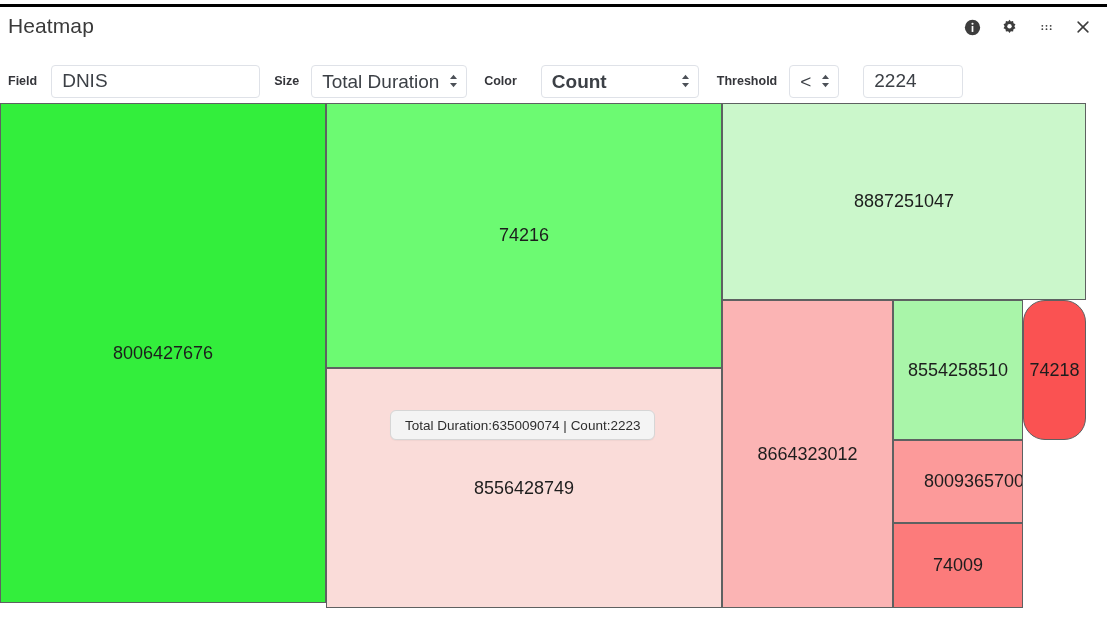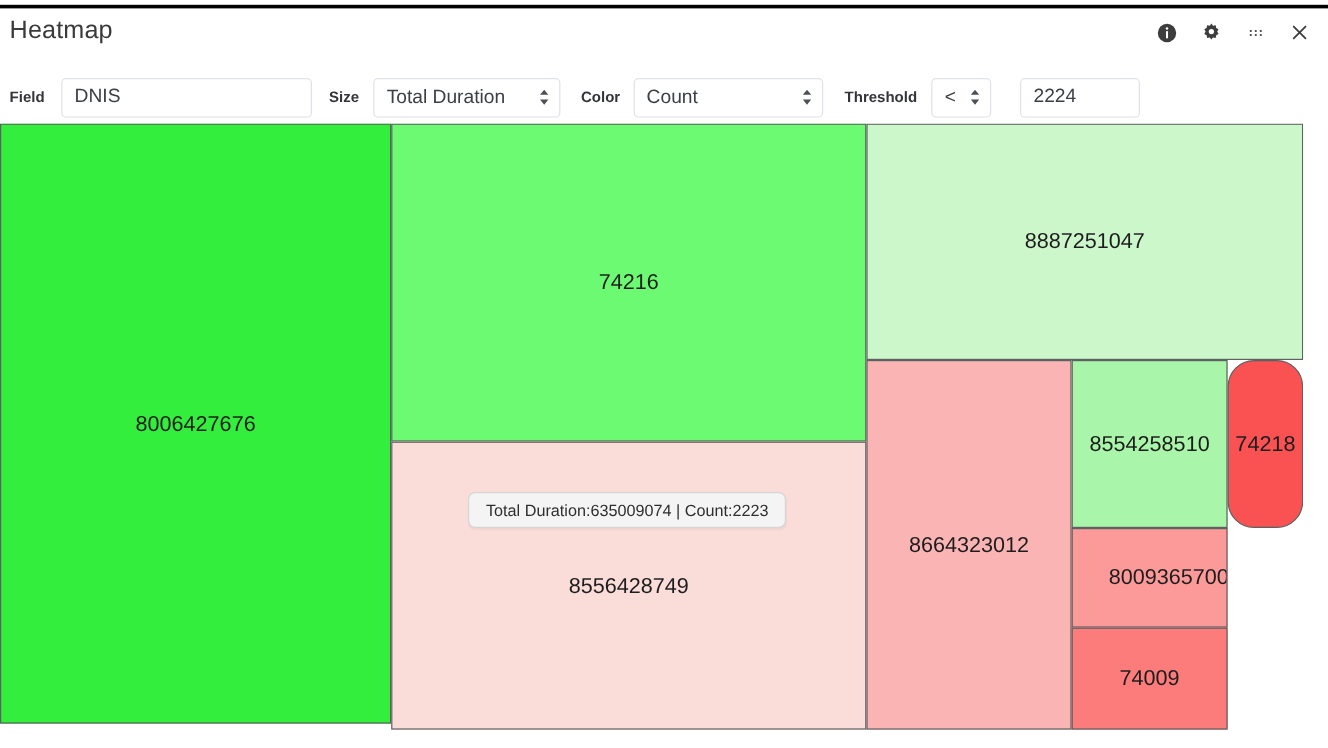--- a/index.html
+++ b/index.html
@@ -65,21 +65,21 @@
     font-size: 12.5px;
     font-weight: bold;
     color: #34353a;
     white-space: nowrap;
   }
   .fld {
     box-sizing: border-box;
     border: 1px solid #dfe2e8;
     border-radius: 4px;
     background: #ffffff;
-    font-size: 16px;
+    font-size: 19px;
     font-family: "Liberation Sans", sans-serif;
     color: #3c4046;
     padding: 0 10px;
     height: 33px;
     line-height: 31px;
     outline: none;
   }
   .sel-wrap {
     position: relative;
     display: inline-block;
@@ -187,21 +187,21 @@
     <div id="size-select" class="fld">Total Duration</div>
     <span class="caret">
       <svg width="9" height="14" viewBox="0 0 9 14" fill="currentColor">
         <path d="M4.5 0.8L8 5H1z"></path>
           <path d="M4.5 13.2L1 9h7z"></path>
       </svg>
     </span>
   </div>
 
   <div class="ctl-label" style="margin-left:17px;">Color</div>
-  <div class="sel-wrap" style="margin-left:11px;">
+  <div class="sel-wrap" style="margin-left:24px;font-weight:bold;">
     <div id="color-select" class="fld">Count</div>
     <span class="caret">
       <svg width="9" height="14" viewBox="0 0 9 14" fill="currentColor">
         <path d="M4.5 0.8L8 5H1z"></path>
           <path d="M4.5 13.2L1 9h7z"></path>
       </svg>
     </span>
   </div>
 
   <div class="ctl-label" style="margin-left:18px;">Threshold</div>

